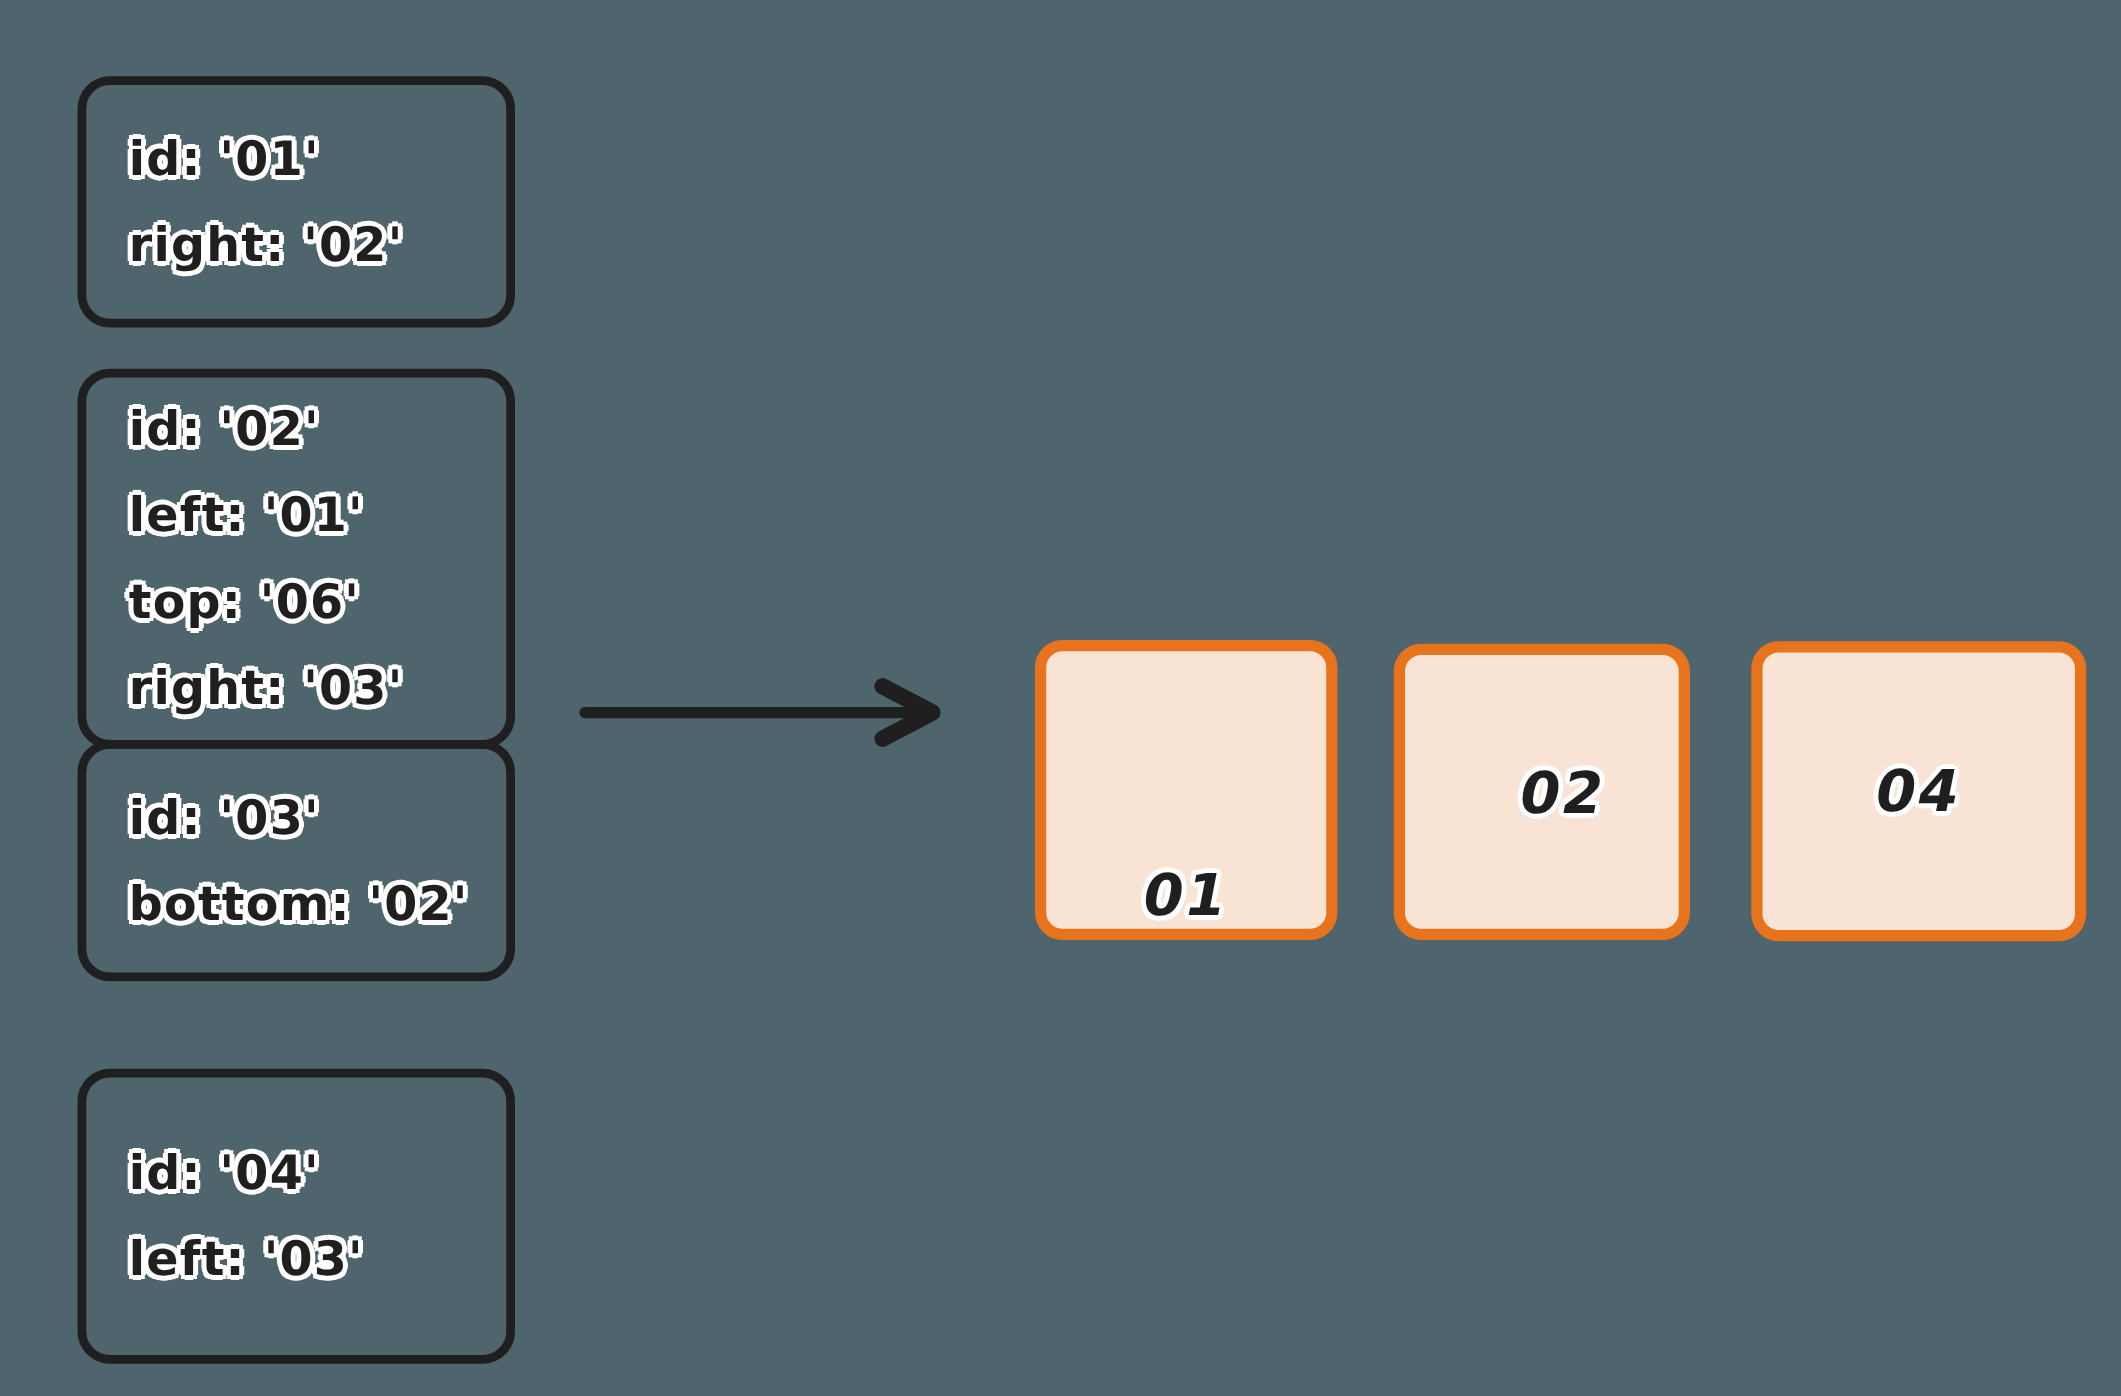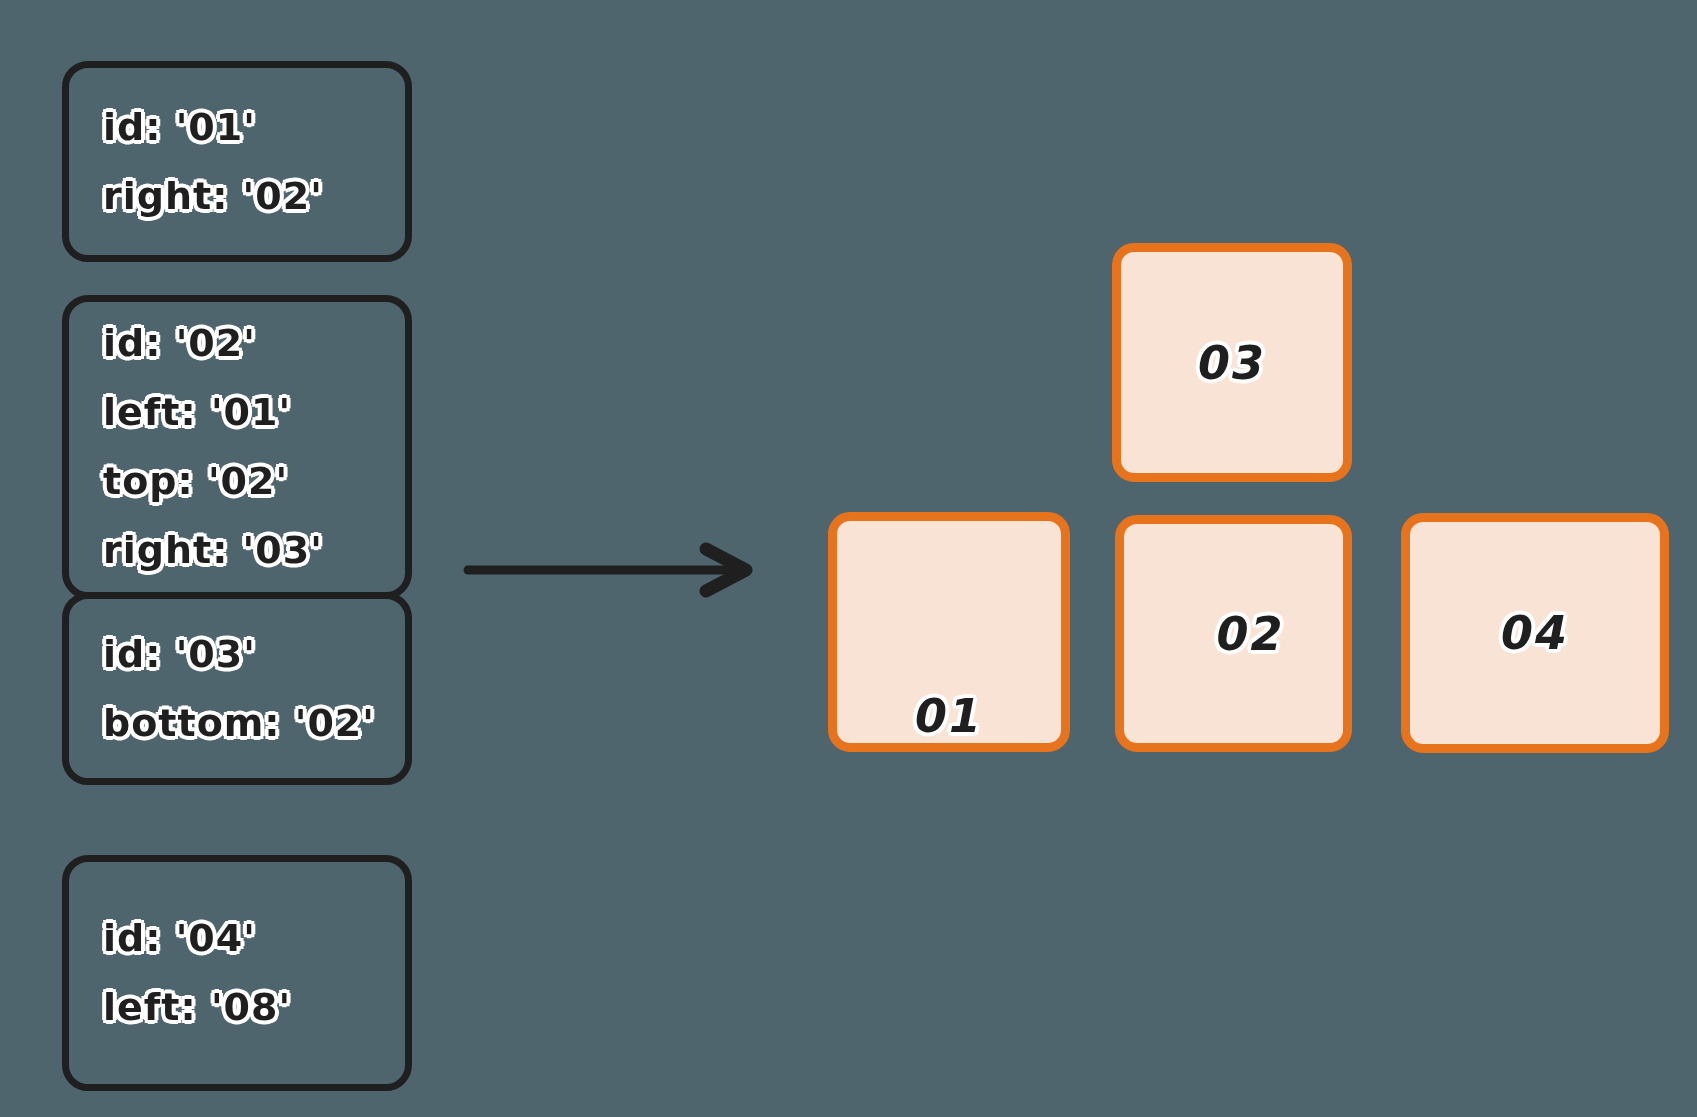--- a/index.html
+++ b/index.html
@@ -92,42 +92,39 @@
 <div class="canvas">
 
   <div class="def-card" id="card-01">
     <div class="line">id: '01'</div>
     <div class="line">right: '02'</div>
   </div>
 
   <div class="def-card" id="card-02">
     <div class="line">id: '02'</div>
     <div class="line">left: '01'</div>
-    <div class="line">top: '02'</div>
+    <div class="line">top: '06'</div>
     <div class="line">right: '03'</div>
   </div>
 
   <div class="def-card" id="card-03">
     <div class="line">id: '03'</div>
     <div class="line">bottom: '02'</div>
   </div>
 
   <div class="def-card" id="card-04">
     <div class="line">id: '04'</div>
-    <div class="line">left: '08'</div>
+    <div class="line">left: '03'</div>
   </div>
 
   <svg class="arrow-svg" viewBox="0 0 304 60" aria-hidden="true">
     <line x1="10" y1="30" x2="276" y2="30" stroke="#1f1f1f" stroke-width="9" stroke-linecap="round"></line>
     <path d="M 248 9 L 288 30 L 248 51" fill="none" stroke="#1f1f1f" stroke-width="13" stroke-linecap="round" stroke-linejoin="round"></path>
   </svg>
 
-  <div class="node" id="node-03">
-    <span class="label">03</span>
-  </div>
   <div class="node" id="node-01">
     <span class="label">01</span>
   </div>
   <div class="node" id="node-02">
     <span class="label">02</span>
   </div>
   <div class="node" id="node-04">
     <span class="label">04</span>
   </div>
 

